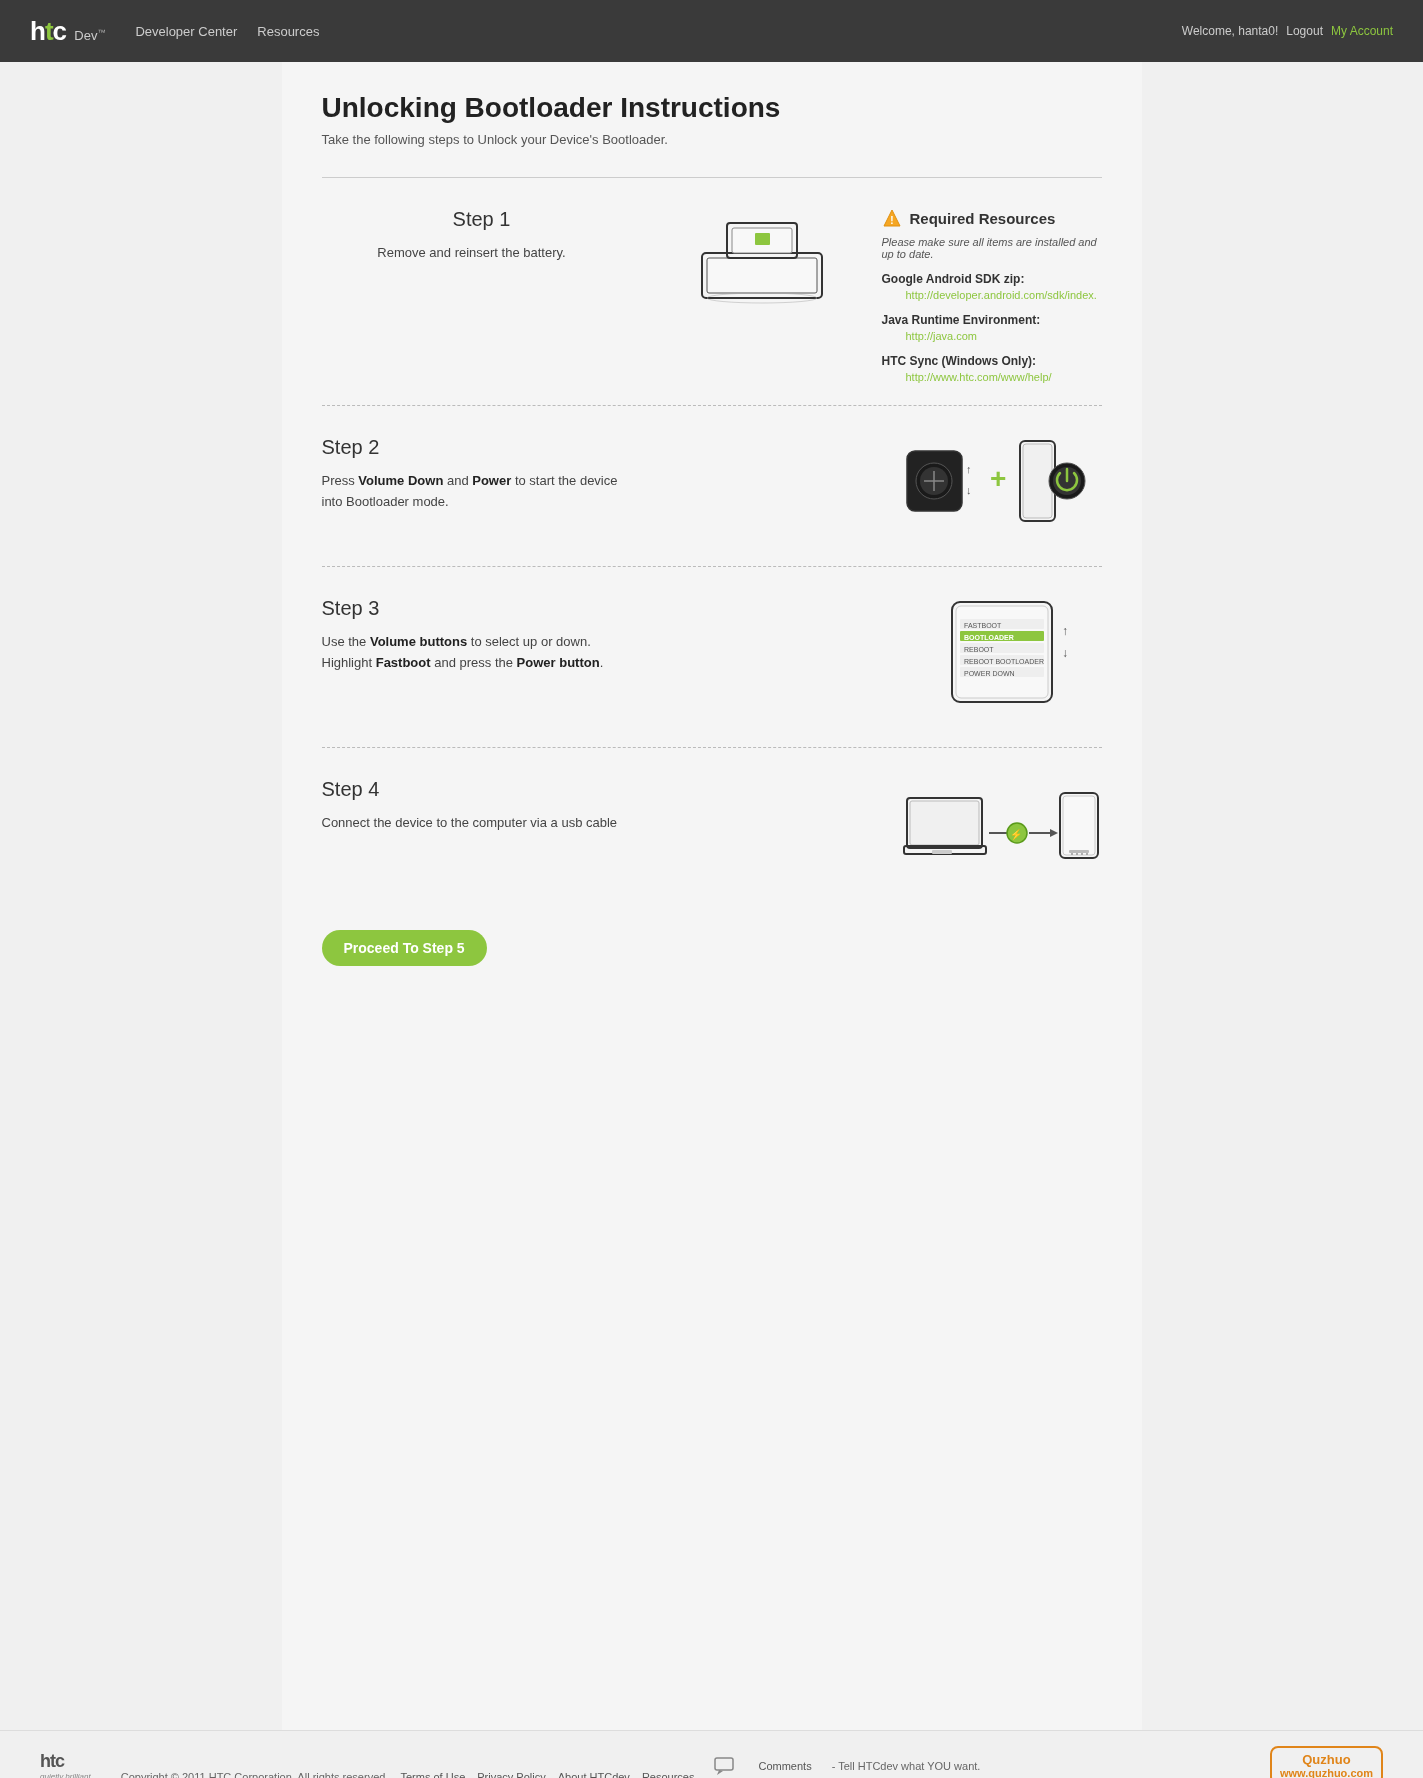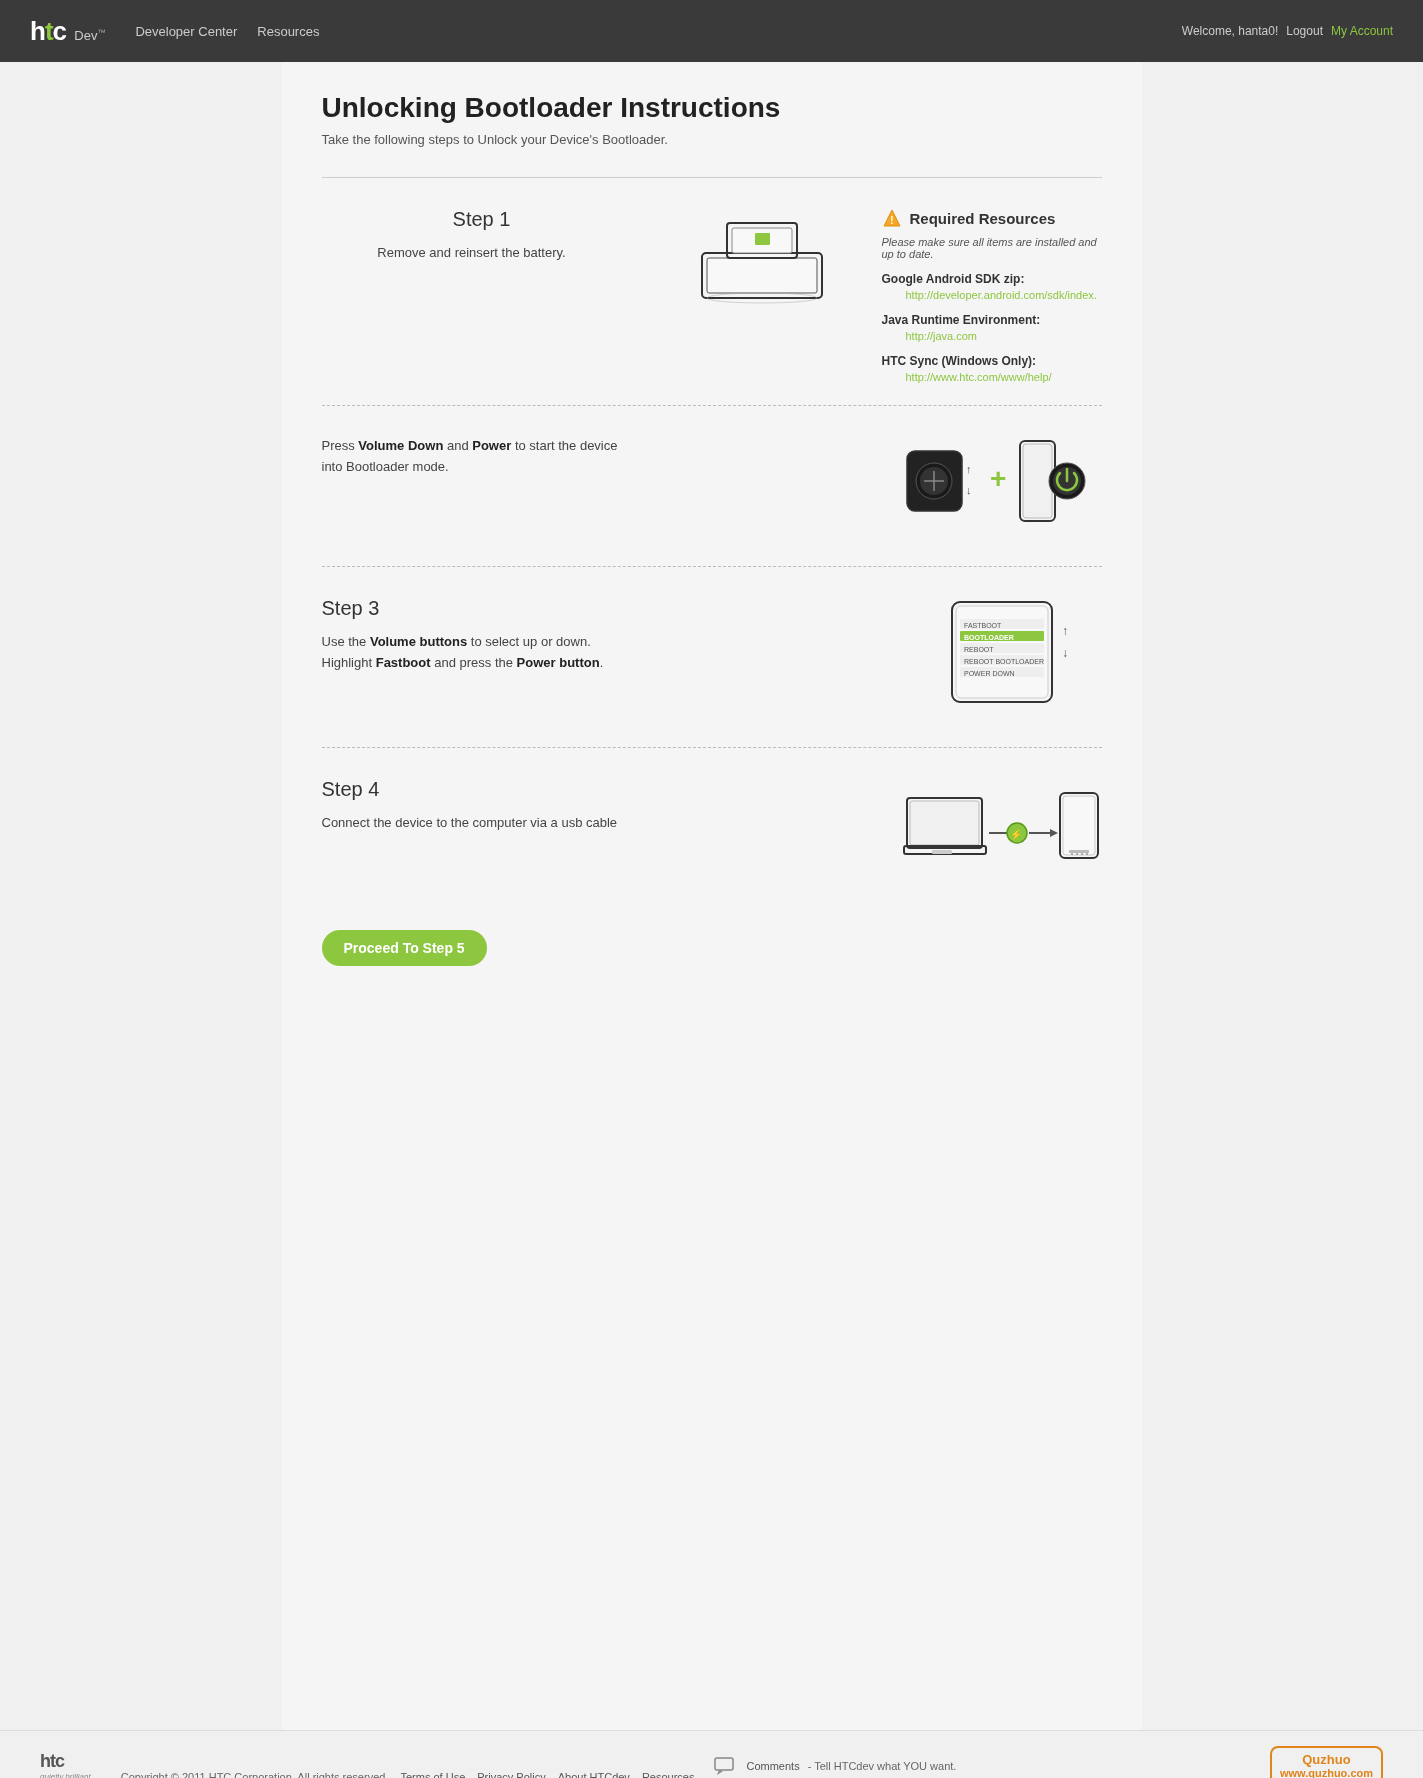--- a/index.html
+++ b/index.html
@@ -165,21 +165,21 @@
       align-items: center;
       gap: 20px;
       font-size: 11px;
       color: #666;
     }
     #footer-logo { display: flex; flex-direction: column; align-items: flex-start; margin-right: 10px; }
     .footer-htc { font-size: 18px; font-weight: bold; color: #555; letter-spacing: -1px; }
     .footer-tagline { font-size: 8px; color: #888; font-style: italic; }
     .footer-links { display: flex; gap: 12px; align-items: center; flex-wrap: wrap; margin-top: 23px; }
     .footer-link { color: #555; text-decoration: none; }
-    .footer-comments { display: flex; align-items: center; gap: 8px; }
+    .footer-comments { display: flex; align-items: center; gap: 20px; }
     .footer-comment-link { color: #555; text-decoration: none; }
     .watermark {
       margin-left: auto;
       border: 2px solid #e0851a;
       border-radius: 8px;
       padding: 4px 8px;
       font-size: 11px;
       color: #e0851a;
       font-weight: bold;
       text-align: center;
@@ -261,20 +261,21 @@
         <p class="resource-item-label">HTC Sync (Windows Only):</p>
         <a href="#" class="resource-link">http://www.htc.com/www/help/</a>
       </div>
     </div>
   </div>
 
   <hr class="section-divider">
 
   <div class="step-section">
     <div class="step-section-inner">
+      <h2 class="step-title">Step 2</h2>
       <p class="step-desc">
         Press <strong>Volume Down</strong> and <strong>Power</strong> to start the device into Bootloader mode.
       </p>
     </div>
 
     <div class="step-image">
       <svg width="200" height="90" class="illus" viewBox="0 0 200 90">
 
         <rect x="5" y="15" width="55" height="60" rx="8" fill="#222" stroke="#333" stroke-width="1.5"></rect>
 

